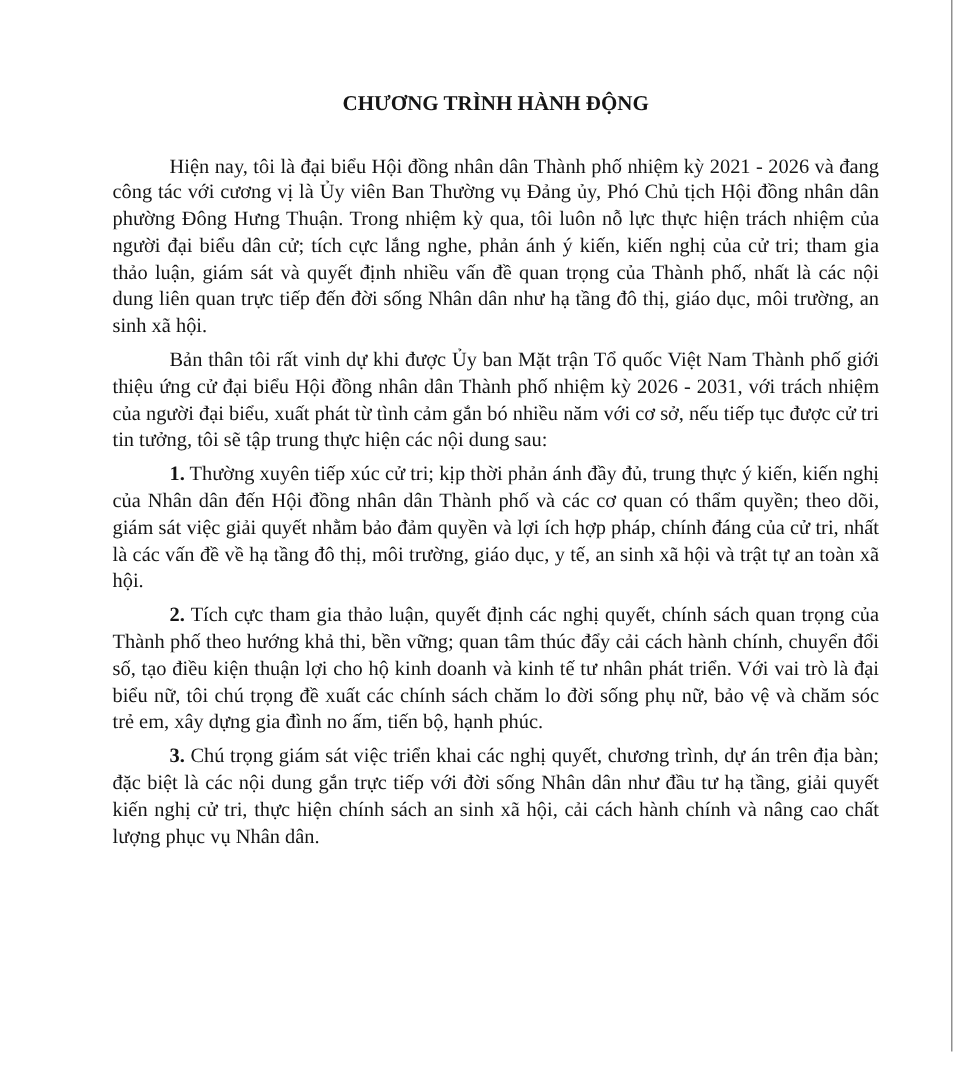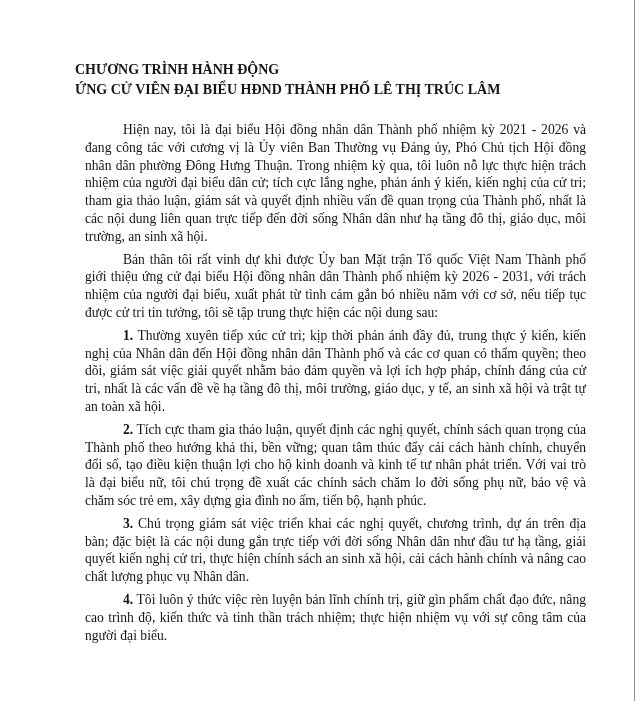--- a/index.html
+++ b/index.html
@@ -24,55 +24,53 @@
     height: 701px;
     background: #8f8f8f;
   }
   .content {
     position: absolute;
     left: 75px;
     top: 60px;
     width: 511px;
   }
   .doc-title {
-    text-align: left;
+    text-align: center;
     font-weight: bold;
     font-size: 14px;
     line-height: 19.5px;
     margin: 0 0 22px 0;
   }
   .para {
     font-size: 13.6px;
     line-height: 17.8px;
     text-align: justify;
     text-indent: 38px;
-    margin: 0 0 5px 10px;
+    margin: 0 0 5px 0;
   }
   .item-number {
     font-weight: bold;
   }
 </style>
 </head>
 <body>
 
 <div class="page">
   <div class="page-edge-line"></div>
 
   <div class="content">
     <div class="doc-title">
       <div>CHƯƠNG TRÌNH HÀNH ĐỘNG</div>
-      <div>ỨNG CỬ VIÊN ĐẠI BIỂU HĐND THÀNH PHỐ LÊ THỊ TRÚC LÂM</div>
     </div>
 
     <p class="para"><span class="item-number"></span><span>Hiện nay, tôi là đại biểu Hội đồng nhân dân Thành phố nhiệm kỳ 2021 - 2026 và đang công tác với cương vị là Ủy viên Ban Thường vụ Đảng ủy, Phó Chủ tịch Hội đồng nhân dân phường Đông Hưng Thuận. Trong nhiệm kỳ qua, tôi luôn nỗ lực thực hiện trách nhiệm của người đại biểu dân cử; tích cực lắng nghe, phản ánh ý kiến, kiến nghị của cử tri; tham gia thảo luận, giám sát và quyết định nhiều vấn đề quan trọng của Thành phố, nhất là các nội dung liên quan trực tiếp đến đời sống Nhân dân như hạ tầng đô thị, giáo dục, môi trường, an sinh xã hội.</span></p>
 
     <p class="para"><span class="item-number"></span><span>Bản thân tôi rất vinh dự khi được Ủy ban Mặt trận Tổ quốc Việt Nam Thành phố giới thiệu ứng cử đại biểu Hội đồng nhân dân Thành phố nhiệm kỳ 2026 - 2031, với trách nhiệm của người đại biểu, xuất phát từ tình cảm gắn bó nhiều năm với cơ sở, nếu tiếp tục được cử tri tin tưởng, tôi sẽ tập trung thực hiện các nội dung sau:</span></p>
 
     <p class="para"><span class="item-number">1.</span><span> Thường xuyên tiếp xúc cử tri; kịp thời phản ánh đầy đủ, trung thực ý kiến, kiến nghị của Nhân dân đến Hội đồng nhân dân Thành phố và các cơ quan có thẩm quyền; theo dõi, giám sát việc giải quyết nhằm bảo đảm quyền và lợi ích hợp pháp, chính đáng của cử tri, nhất là các vấn đề về hạ tầng đô thị, môi trường, giáo dục, y tế, an sinh xã hội và trật tự an toàn xã hội.</span></p>
 
     <p class="para"><span class="item-number">2.</span><span> Tích cực tham gia thảo luận, quyết định các nghị quyết, chính sách quan trọng của Thành phố theo hướng khả thi, bền vững; quan tâm thúc đẩy cải cách hành chính, chuyển đổi số, tạo điều kiện thuận lợi cho hộ kinh doanh và kinh tế tư nhân phát triển. Với vai trò là đại biểu nữ, tôi chú trọng đề xuất các chính sách chăm lo đời sống phụ nữ, bảo vệ và chăm sóc trẻ em, xây dựng gia đình no ấm, tiến bộ, hạnh phúc.</span></p>
 
     <p class="para"><span class="item-number">3.</span><span> Chú trọng giám sát việc triển khai các nghị quyết, chương trình, dự án trên địa bàn; đặc biệt là các nội dung gắn trực tiếp với đời sống Nhân dân như đầu tư hạ tầng, giải quyết kiến nghị cử tri, thực hiện chính sách an sinh xã hội, cải cách hành chính và nâng cao chất lượng phục vụ Nhân dân.</span></p>
 
-    <p class="para"><span class="item-number">4.</span><span> Tôi luôn ý thức việc rèn luyện bản lĩnh chính trị, giữ gìn phẩm chất đạo đức, nâng cao trình độ, kiến thức và tinh thần trách nhiệm; thực hiện nhiệm vụ với sự công tâm của người đại biểu.</span></p>
 
   </div>
 </div>
 
 </body></html>

